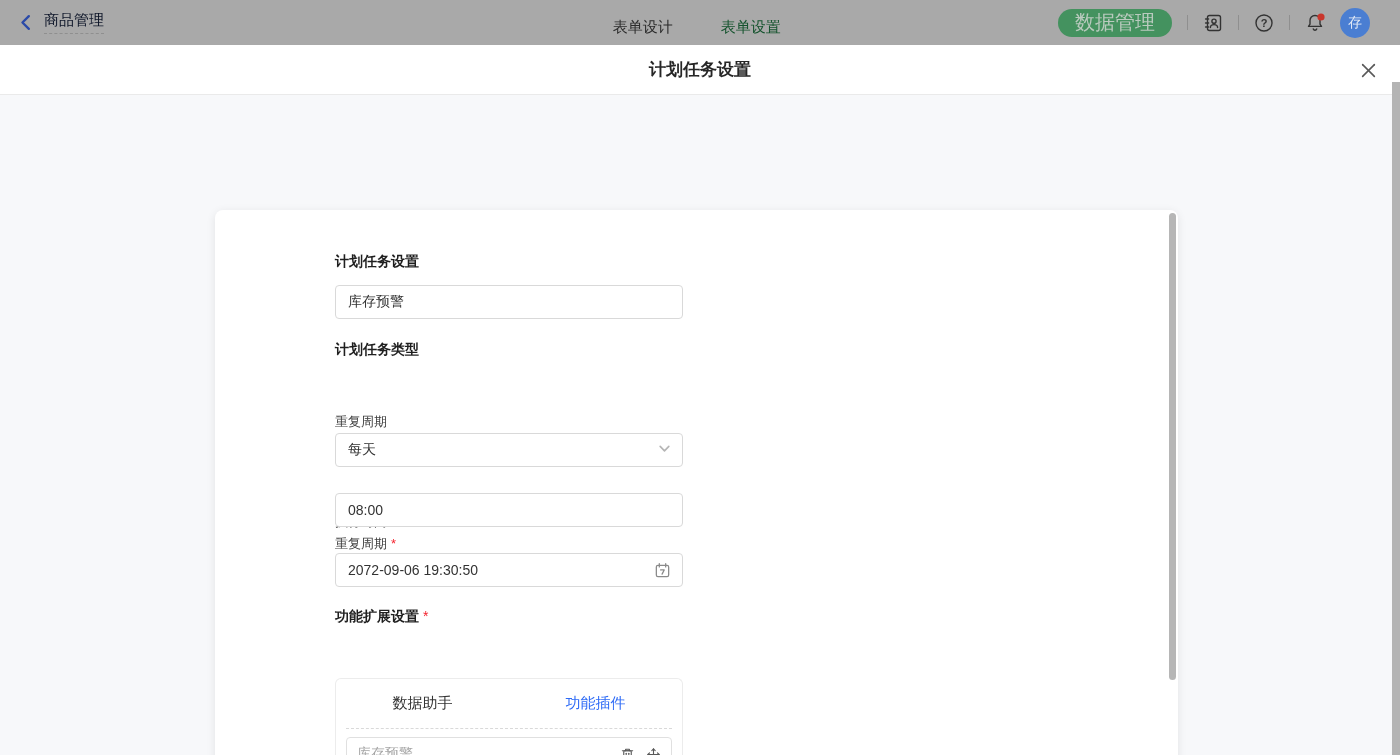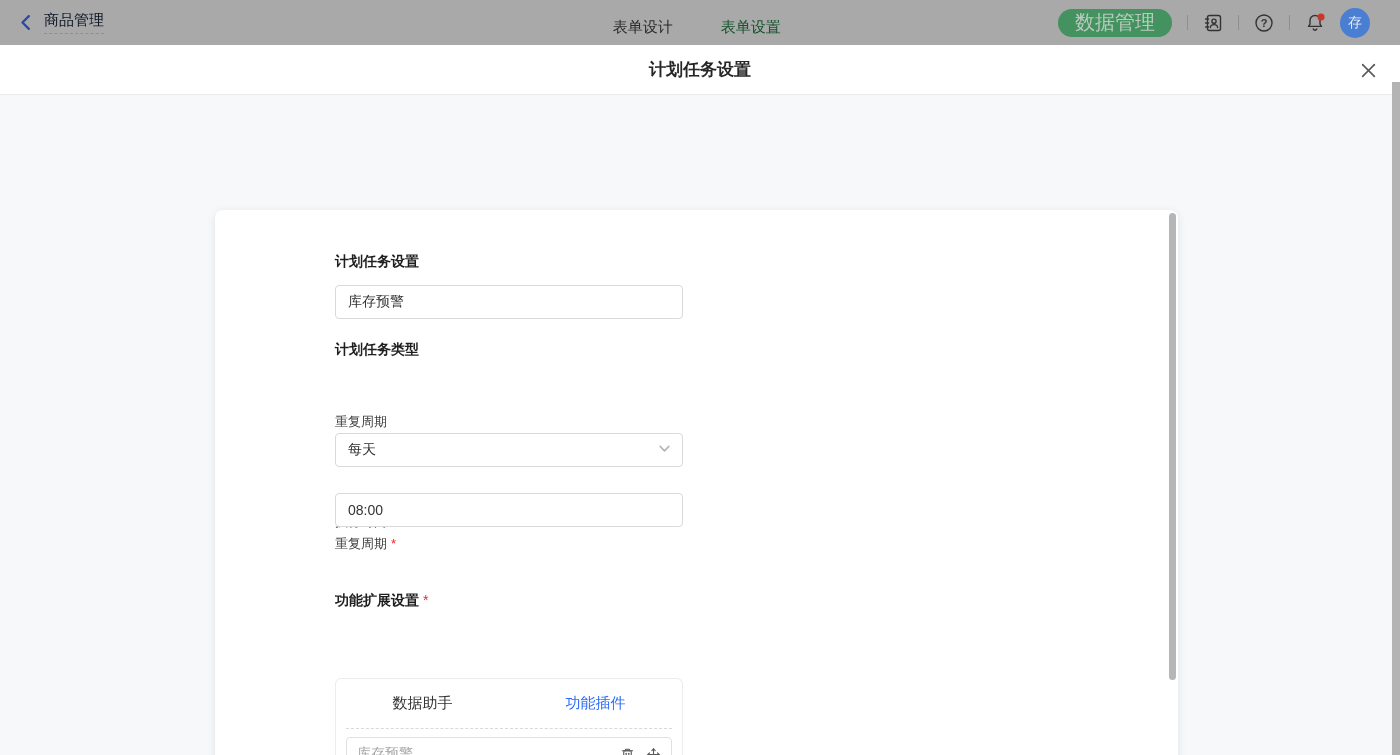--- a/index.html
+++ b/index.html
@@ -135,22 +135,33 @@
             </svg>
         </span>
       </div>
 
       <div class="sub-label" style="top:264px;margin-top:39px;"><span>执行时间</span></div>
       <div class="tbox" style="top:283px;">
           <span>08:00</span>
         </div>
 
       <div class="sub-label" style="top:325px;"><span>重复周期</span><span class="req">*</span></div>
+      <div class="tbox" style="top:343px;">
+        <span>2072-09-06 19:30:50</span>
+        <span class="cv-icon">
+          <svg width="17" height="17" viewBox="0 0 16 16" fill="none" stroke="#8a8a8a" stroke-width="1.2" stroke-linecap="round" stroke-linejoin="round">
+            <rect x="2.2" y="3.2" width="11.6" height="10.6" rx="1.5"></rect>
+            <line x1="5" y1="1.6" x2="5" y2="4.6"></line>
+              <line x1="11" y1="1.6" x2="11" y2="4.6"></line>
+            <polyline points="6.2,7.5 9.6,7.5 7.6,11.4"></polyline>
+          </svg>
+        </span>
+      </div>
 
-      <div class="fld-label" style="top:382px;"><span>功能扩展设置</span><span class="req">*</span></div>
+      <div class="fld-label" style="top:398px;"><span>功能扩展设置</span><span class="req">*</span></div>
 
       <div class="ext-card">
         <div class="ext-tabs">
           <span class="ext-tab">数据助手</span>
           <span class="ext-tab active">功能插件</span>
         </div>
         <div class="ext-dash"></div>
         <div class="plugin-row">
           <span class="plugin-name">库存预警</span>
           <span class="row-icons">

